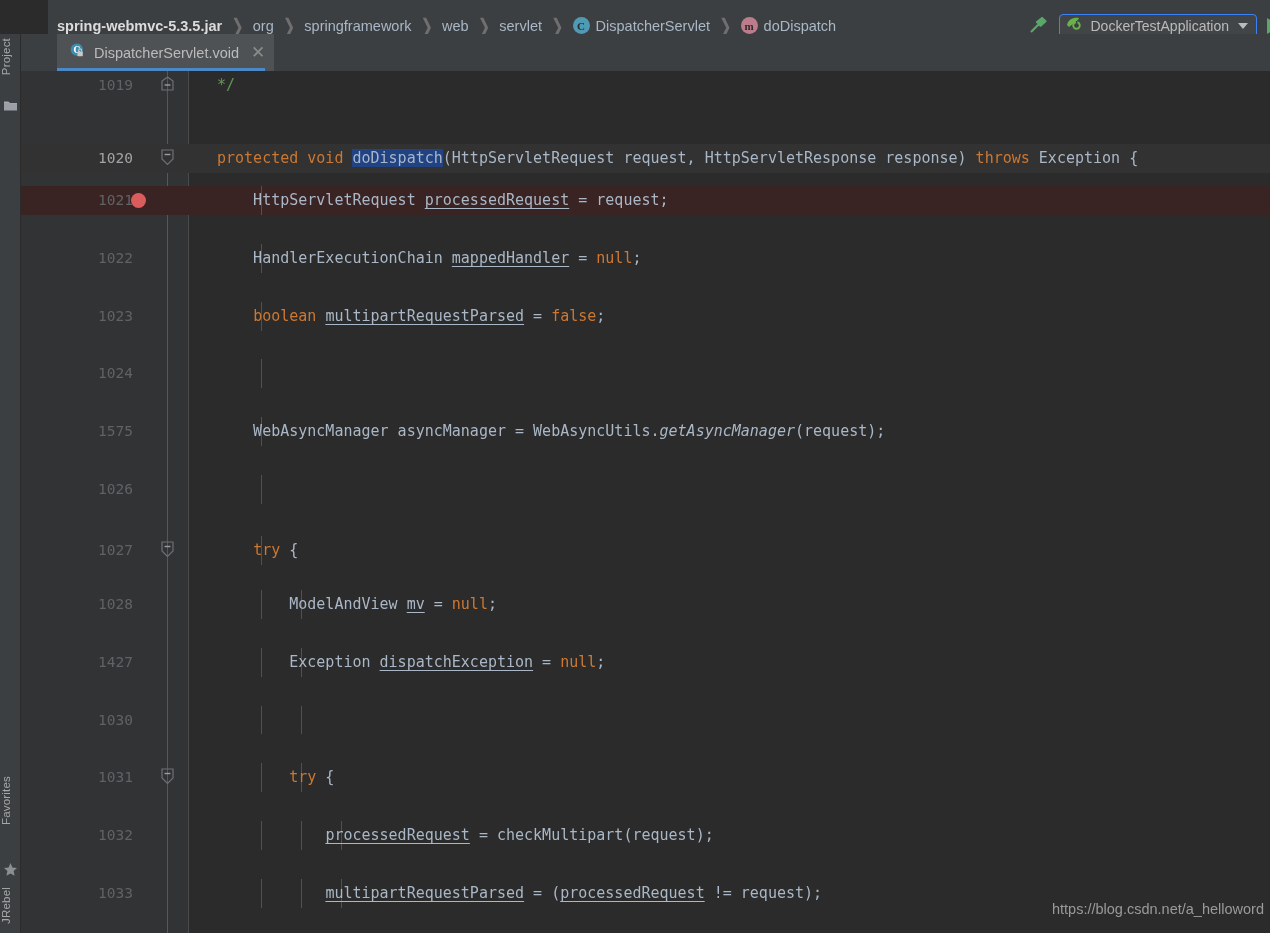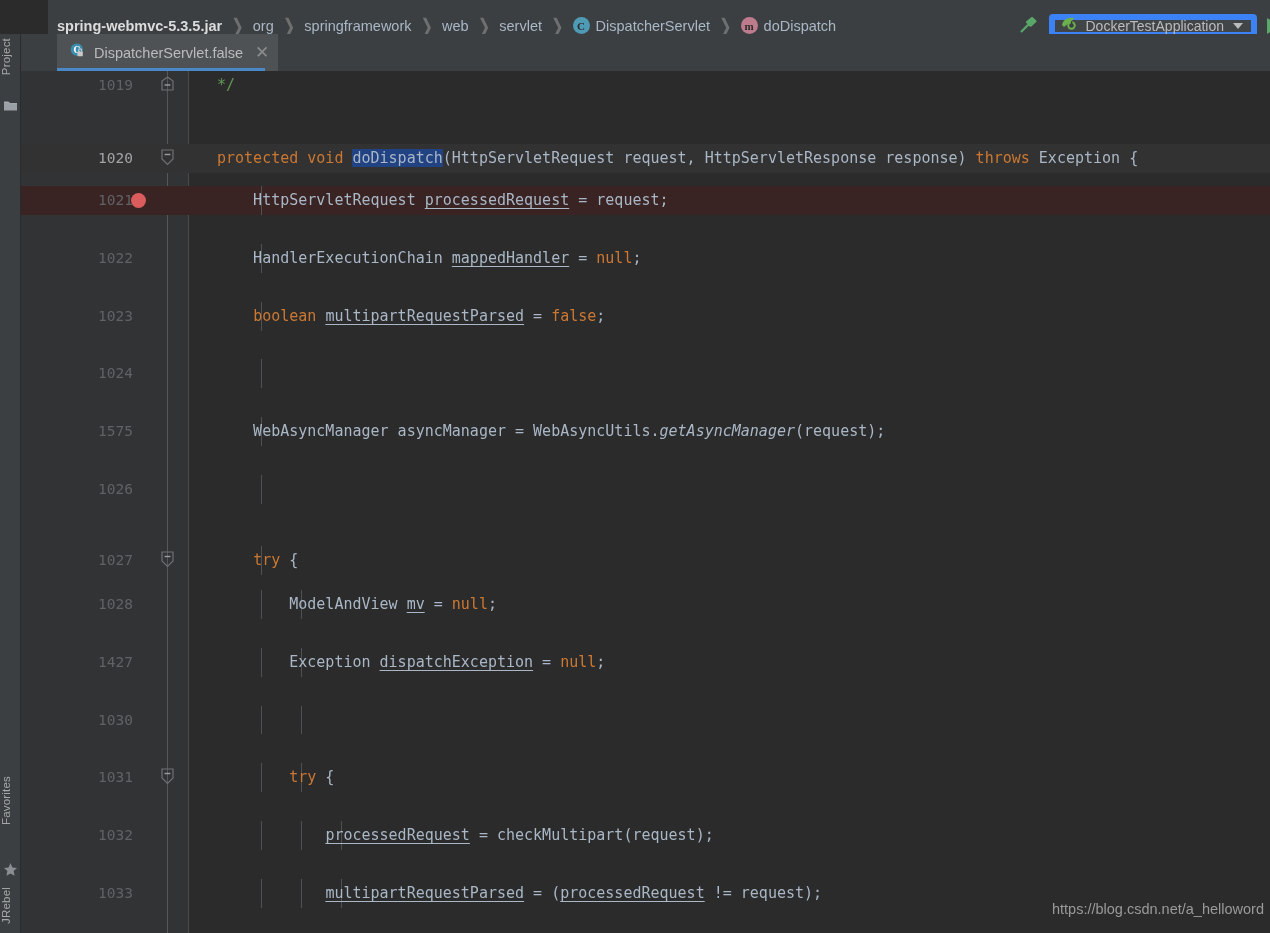--- a/index.html
+++ b/index.html
@@ -35,21 +35,21 @@
     font-size: 11px; font-weight: bold; color: #2b2b2b;
     font-family: "Liberation Serif", serif;
   }
   .badge.cls { background: #4f9ab5; }
   .badge.mth { background: #bd7c8c; }
 
   .tb-right { margin-left: auto; display: flex; align-items: center; padding-right: 8px; gap: 10px; }
   .hammer { width: 22px; height: 22px; }
   .run-config {
     display: flex; align-items: center; gap: 7px;
-    border: 6px solid #3b82f6; border-radius: 4px;
+    border: 1px solid #3b82f6; border-radius: 4px;
     height: 24px; padding: 0 8px 0 6px; background: #414547;
   }
   .run-config-name { font-size: 14px; color: #bbbbbb; white-space: nowrap; }
   .caret-dn {
     width: 0; height: 0; border-left: 5px solid transparent; border-right: 5px solid transparent;
     border-top: 6px solid #bbbbbb; margin-left: 2px;
   }
   .play-tri {
     width: 0; height: 0; border-top: 8px solid transparent; border-bottom: 8px solid transparent;
     border-left: 13px solid #59a869;
@@ -233,21 +233,21 @@
   <div class="tabbar">
     <div class="tab">
       <span>
         <svg width="17" height="17" viewBox="0 0 17 17">
           <circle cx="7.8" cy="7.6" r="6.1" fill="#3b8eb0"></circle>
           <text x="7.8" y="10.9" font-size="8.4" fill="#ffffff" text-anchor="middle" font-family="DejaVu Serif, serif" font-weight="bold">C</text>
           <rect x="8.4" y="9.6" width="5.4" height="4.6" rx="0.7" fill="#c9c9c9"></rect>
           <path d="M9.6 9.6 V8.4 a1.5 1.5 0 0 1 3 0 V9.6" fill="none" stroke="#c9c9c9" stroke-width="1.1"></path>
         </svg>
       </span>
-      <span class="tab-title">DispatcherServlet.false</span>
+      <span class="tab-title">DispatcherServlet.void</span>
       <span class="tab-close">✕</span>
     </div>
     <div class="tab-underline"></div>
   </div>
 
   <div class="editor">
     <div class="gutter"></div>
     <div class="fold-rail"></div>
     <div class="gutter-edge"></div>
     <div class="lines" id="lines">
@@ -301,21 +301,21 @@
           <div class="lnum">1575</div>
           <div class="indent" style="left: 240px; top: 0px; height: 28.85px;"></div>
           <div class="code">    WebAsyncManager asyncManager = WebAsyncUtils.<span class="stat">getAsyncManager</span>(request);</div>
         </div>
         <div class="row" style="top: 201.95px;">
           <div class="rowbg"></div>
           <div class="lnum">1026</div>
           <div class="indent" style="left: 240px; top: 0px; height: 28.85px;"></div>
           <div class="code"></div>
         </div>
-        <div class="row" style="top: 244px;">
+        <div class="row" style="top: 234px;">
           <div class="rowbg"></div>
           <div class="lnum">1027</div>
           <div class="fold" style="top: 5px;"><svg width="13" height="17" viewBox="0 0 13 17">
               <path d="M1 1 H12 V10 L6.5 15.5 L1 10 Z" fill="none" stroke="#6e7174" stroke-width="1.2"></path>
               <path d="M3.6 5.5 H9.4" stroke="#9a9ea1" stroke-width="1.4"></path>
             </svg></div>
           <div class="indent" style="left: 240px; top: 0px; height: 28.85px;"></div>
           <div class="code">    <span class="kw">try</span> {</div>
         </div>
         <div class="row" style="top: 259.65px;">

